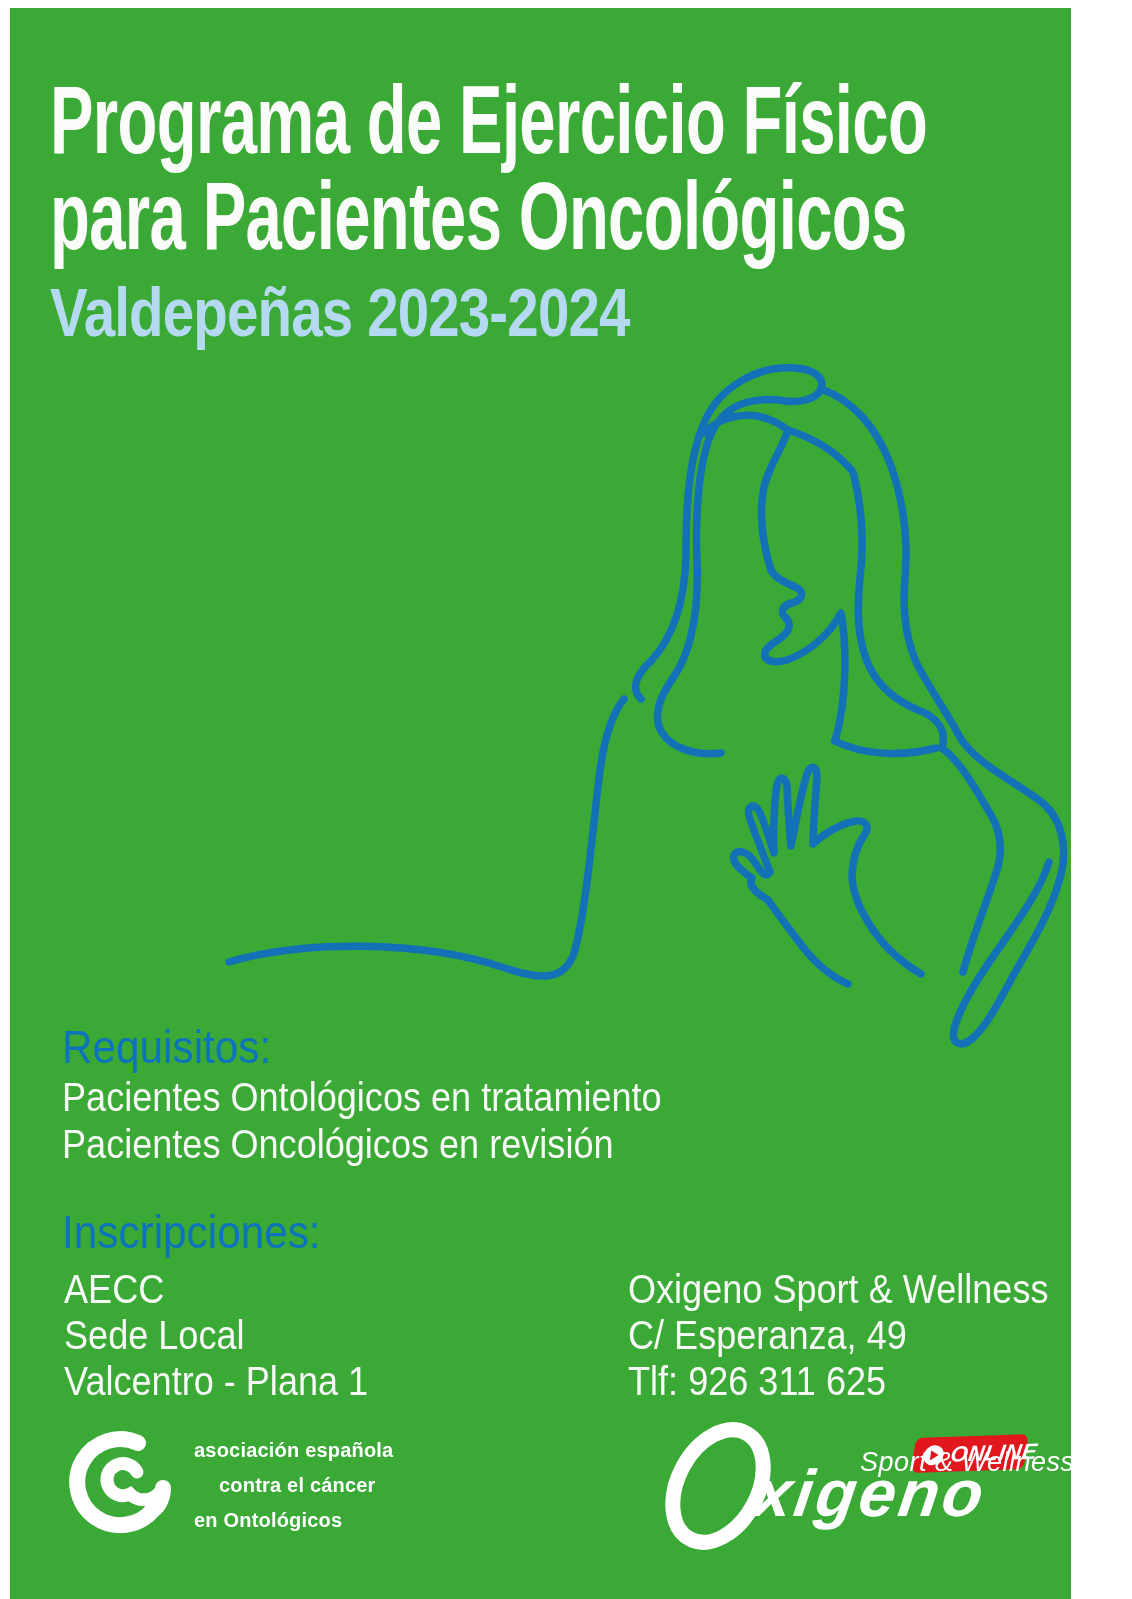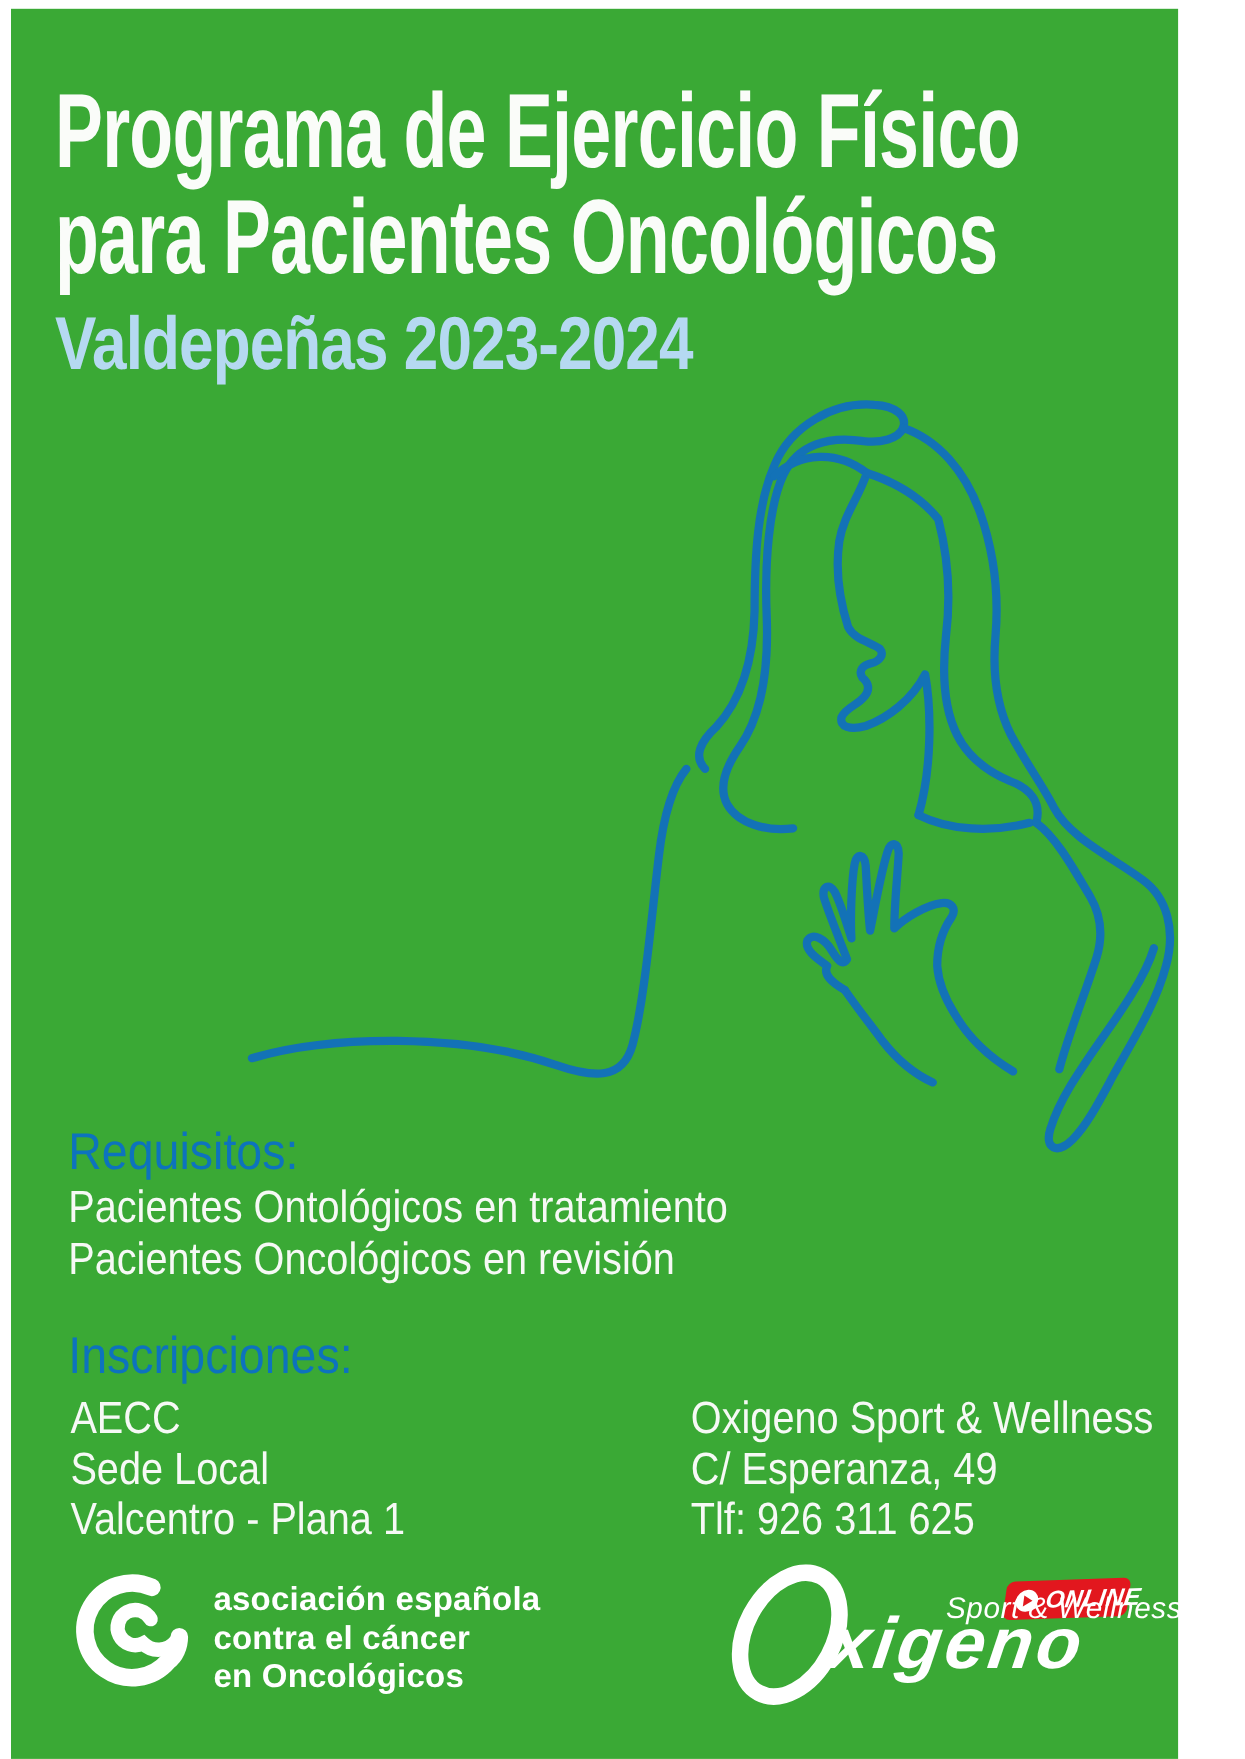--- a/index.html
+++ b/index.html
@@ -28,23 +28,23 @@
   .ins-h{top:1208px;}
   .loc-1{left:64px;top:1269px;}
   .loc-2{left:64px;top:1315px;}
   .loc-3{left:64px;top:1361px;}
   .con-1{left:628px;top:1269px;}
   .con-2{left:628px;top:1315px;}
   .con-3{left:628px;top:1361px;}
 
   
   .aecc-icon{left:60px;top:1420px;width:120px;height:130px;}
-  .aecc-line{left:194px;font-weight:bold;font-size:30px;line-height:1;color:#ffffff;letter-spacing:0.2px;}
+  .aecc-line{left:194px;font-weight:bold;font-size:20px;line-height:1;color:#ffffff;letter-spacing:0.2px;}
   .aecc-1{top:1440px;}
-  .aecc-2{top:1475px;}
+  .aecc-2{top:1475px;margin-left:25px;}
   .aecc-3{top:1510px;}
 
   
   .oxi-o{left:648px;top:1422px;width:140px;height:135px;}
   .oxi-word{left:760px;top:1460px;font-weight:bold;font-style:italic;font-size:66px;line-height:1;
             color:#ffffff;letter-spacing:3px;transform:skewX(-8deg);}
   .online-badge{left:916px;top:1438px;width:112px;height:35px;background:#E2171E;border-radius:7px;
                 transform:skewX(-10deg) rotate(-2deg);display:flex;align-items:center;gap:7px;
                 padding-left:10px;box-sizing:border-box;}
   .play-circle{width:20px;height:20px;border-radius:50%;background:#ffffff;display:flex;
@@ -102,21 +102,21 @@
   <div class="abs body-line con-3">Tlf: 926 311 625</div>
 
   <svg class="abs aecc-icon" viewBox="0 0 120 130">
     <g stroke="#ffffff" fill="none" stroke-linecap="round">
       <path stroke-width="16" d="M 78,23 A 43,43 0 1 0 93,90 C 99,86 103,77 103,68"></path>
       <path stroke-width="13" d="M 77,52 A 16,16 0 1 0 70,74 C 78,82 92,82 100,72"></path>
     </g>
   </svg>
   <div class="abs aecc-line aecc-1">asociación española</div>
   <div class="abs aecc-line aecc-2">contra el cáncer</div>
-  <div class="abs aecc-line aecc-3">en Oncológicos</div>
+  <div class="abs aecc-line aecc-3">en Ontológicos</div>
 
   <svg class="abs oxi-o" viewBox="0 0 140 135">
     <ellipse cx="70" cy="64" rx="40" ry="60" transform="rotate(28 70 64)" stroke="#ffffff" stroke-width="15" fill="none"></ellipse>
   </svg>
   <div class="abs oxi-word">xigeno</div>
   <div class="abs online-badge">
     <span class="play-circle">
         <span class="play-tri"></span>
       </span>
     <span class="online-text">ONLINE</span>

